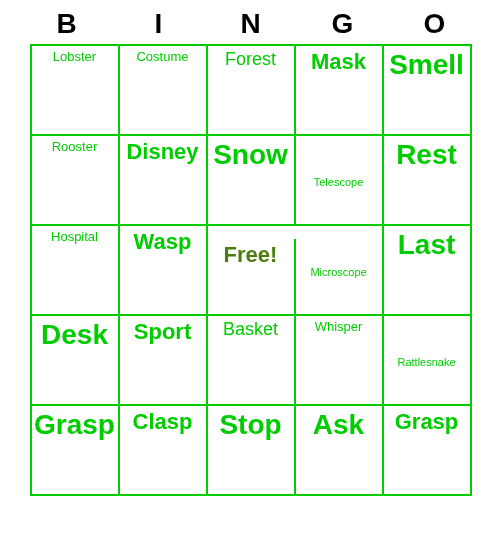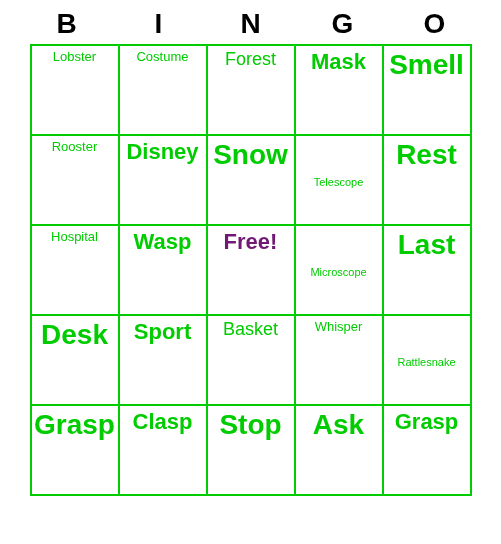--- a/index.html
+++ b/index.html
@@ -44,21 +44,21 @@
     }
     .bingo-cell span {
       display: block;
       line-height: 1.1;
     }
     .size-xl { font-size: 28px; font-weight: bold; }
     .size-lg { font-size: 22px; font-weight: bold; }
     .size-md { font-size: 18px; font-weight: normal; }
     .size-sm { font-size: 13px; font-weight: normal; }
     .size-xs { font-size: 11px; font-weight: normal; margin-top: 36px; }
-    .free-cell { color: #701a75; font-size: 22px; font-weight: bold; }
+    .free-cell { color: #4d7c0f; font-size: 22px; font-weight: bold; margin-top: 13px; }
   </style>
 </head>
 <body>
 
 <div class="bingo-header">
 <div class="bingo-letter">B</div>
     <div class="bingo-letter">I</div>
     <div class="bingo-letter">N</div>
     <div class="bingo-letter">G</div>
     <div class="bingo-letter">O</div>

